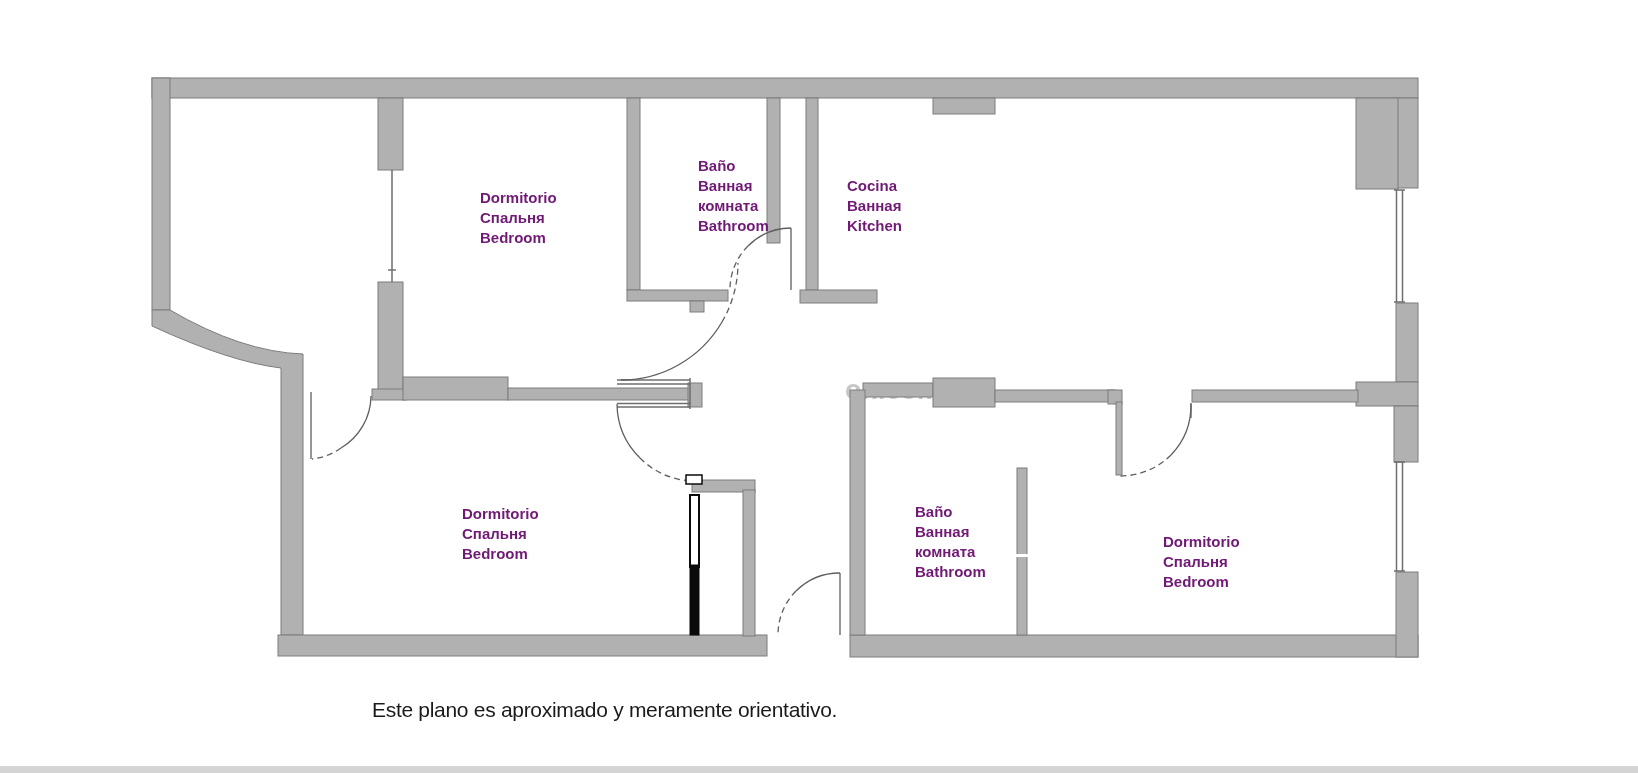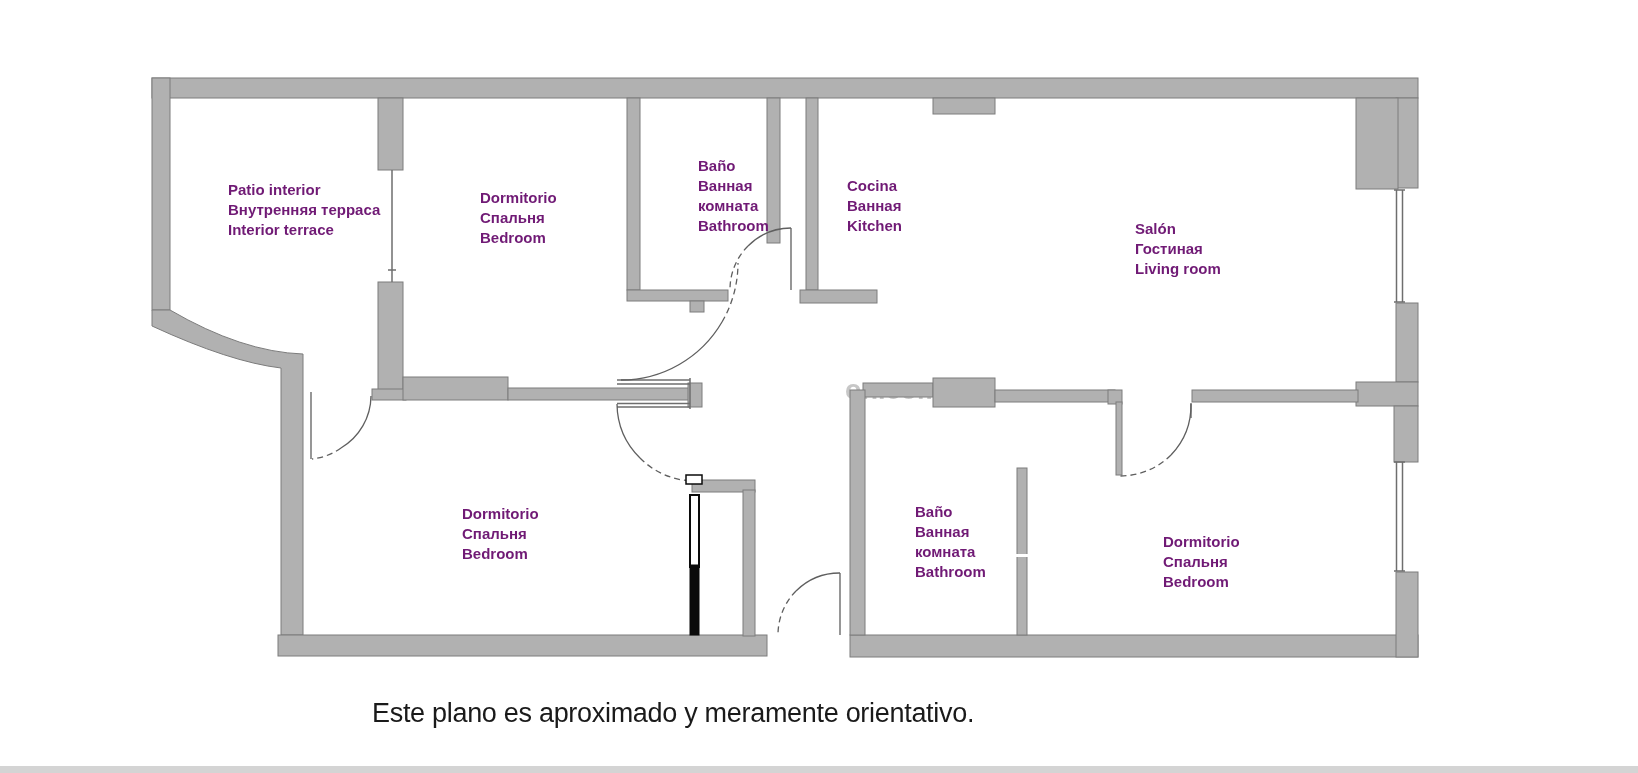--- a/index.html
+++ b/index.html
@@ -2,21 +2,21 @@
 <html><head>
 <meta charset="utf-8">
 <style>
   html,body{margin:0;padding:0;background:#ffffff;}
   #stage{position:relative;width:1638px;height:773px;background:#ffffff;overflow:hidden;
          font-family:"Liberation Sans",sans-serif;}
   #plan-svg{position:absolute;left:0;top:0;}
   .room-label{position:absolute;font-size:15px;font-weight:bold;line-height:20px;
               color:#701a75;white-space:nowrap;z-index:3;}
   .room-label span{display:block;}
-  #note{position:absolute;left:372px;top:698px;font-size:27px;font-weight:400;
+  #note{position:absolute;left:372px;top:698px;font-size:21px;font-weight:400;
         color:#1a1a1a;white-space:nowrap;z-index:3;letter-spacing:-0.3px;}
   #bottom-strip{position:absolute;left:0;top:766px;width:1638px;height:7px;
                 background:#d4d4d4;z-index:4;}
 </style>
 </head>
 <body>
 
 <div id="stage">
 
   <svg id="plan-svg" width="1638" height="773" viewBox="0 0 1638 773">
@@ -111,45 +111,35 @@
       <path d="M 1171 455 A 72 72 0 0 1 1120 476" stroke-dasharray="6 4"></path>
     </g>
 
     <g>
       <rect x="686" y="475" width="16" height="9" fill="#ffffff" stroke="#0b0b0b" stroke-width="1.5"></rect>
       <rect x="690" y="495" width="9" height="72" fill="#ffffff" stroke="#0b0b0b" stroke-width="2"></rect>
       <rect x="690" y="565" width="9" height="70" fill="#0b0b0b" stroke="#0b0b0b"></rect>
     </g>
   </svg>
 
-  <div class="room-label" style="left:228px;top:180px">
-    <span>Patio interior</span>
-    <span>Внутренняя терраса</span>
-    <span>Interior terrace</span>
-  </div>
   <div class="room-label" style="left:480px;top:188px">
     <span>Dormitorio</span>
     <span>Спальня</span>
     <span>Bedroom</span>
   </div>
   <div class="room-label" style="left:698px;top:156px">
     <span>Baño</span>
     <span>Ванная</span>
     <span>комната</span>
     <span>Bathroom</span>
   </div>
   <div class="room-label" style="left:847px;top:176px">
     <span>Cocina</span>
     <span>Ванная</span>
     <span>Kitchen</span>
-  </div>
-  <div class="room-label" style="left:1135px;top:219px">
-    <span>Salón</span>
-    <span>Гостиная</span>
-    <span>Living room</span>
   </div>
   <div class="room-label" style="left:462px;top:504px">
     <span>Dormitorio</span>
     <span>Спальня</span>
     <span>Bedroom</span>
   </div>
   <div class="room-label" style="left:915px;top:502px">
     <span>Baño</span>
     <span>Ванная</span>
     <span>комната</span>

